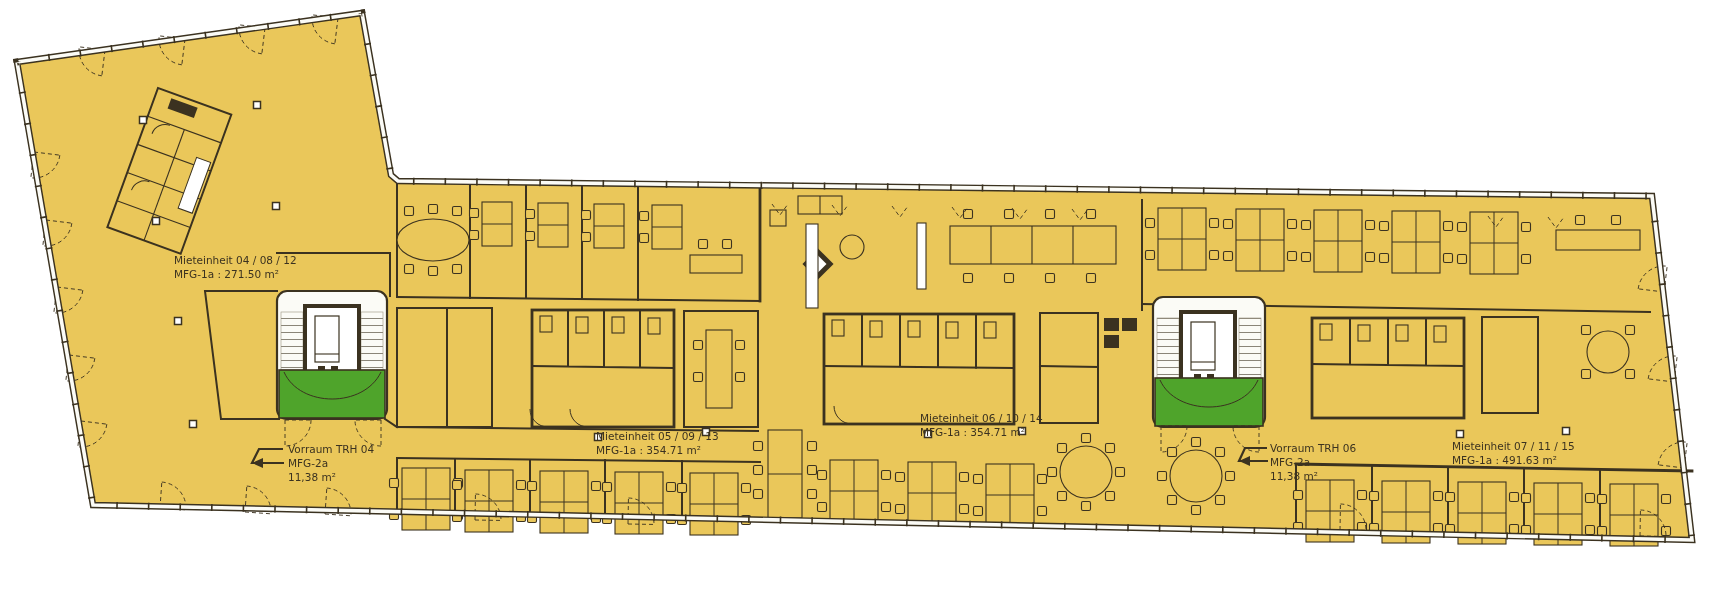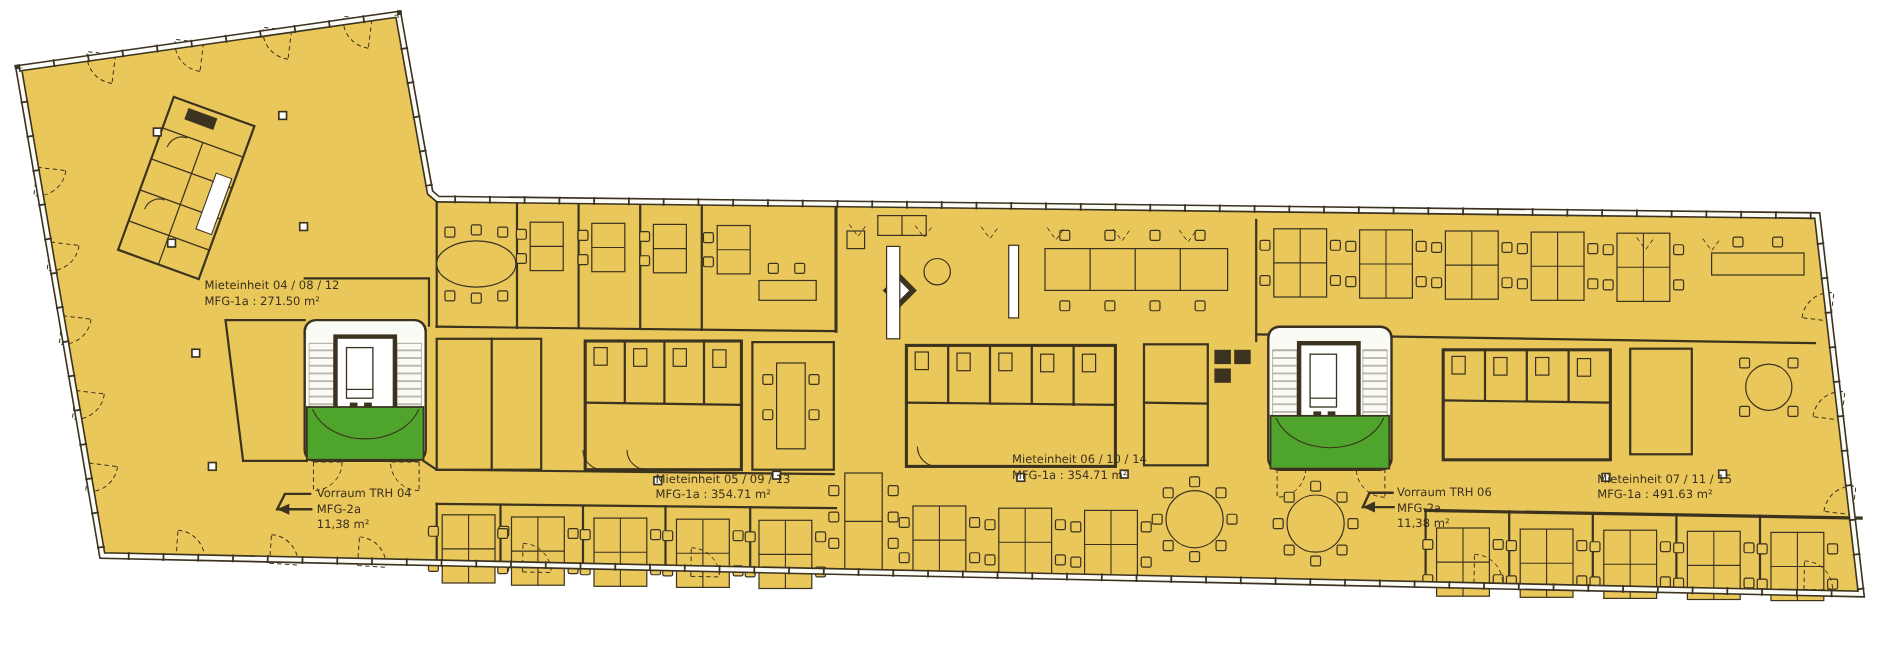--- a/index.html
+++ b/index.html
@@ -340,21 +340,21 @@
   </g>
 
   <g>
     <polyline class="leader" points="283,449 259,449 252,463 284,463"></polyline>
     <path class="furnd" d="M252,463 L263,458 L263,468 Z"></path>
     <polyline class="leader" points="1267,448 1245,448 1239,461 1268,461"></polyline>
     <path class="furnd" d="M1239,461 L1250,456 L1250,466 Z"></path>
   </g>
 </svg>
 
-<div class="lbl" style="left:186px;top:254px">
+<div class="lbl" style="left:174px;top:254px">
   <div>Mieteinheit 04 / 08 / 12</div>
   <div>MFG-1a : 271.50 m²</div>
 </div>
 <div class="lbl" style="left:288px;top:443px">
   <div>Vorraum TRH 04</div>
   <div>MFG-2a</div>
   <div>11,38 m²</div>
 </div>
 <div class="lbl" style="left:596px;top:430px">
   <div>Mieteinheit 05 / 09 / 13</div>
@@ -362,17 +362,17 @@
 </div>
 <div class="lbl" style="left:920px;top:412px">
   <div>Mieteinheit 06 / 10 / 14</div>
   <div>MFG-1a : 354.71 m²</div>
 </div>
 <div class="lbl" style="left:1270px;top:442px">
   <div>Vorraum TRH 06</div>
   <div>MFG-2a</div>
   <div>11,38 m²</div>
 </div>
-<div class="lbl" style="left:1452px;top:430px">
+<div class="lbl" style="left:1452px;top:440px">
   <div>Mieteinheit 07 / 11 / 15</div>
   <div>MFG-1a : 491.63 m²</div>
 </div>
 </div>
 
 </body></html>

